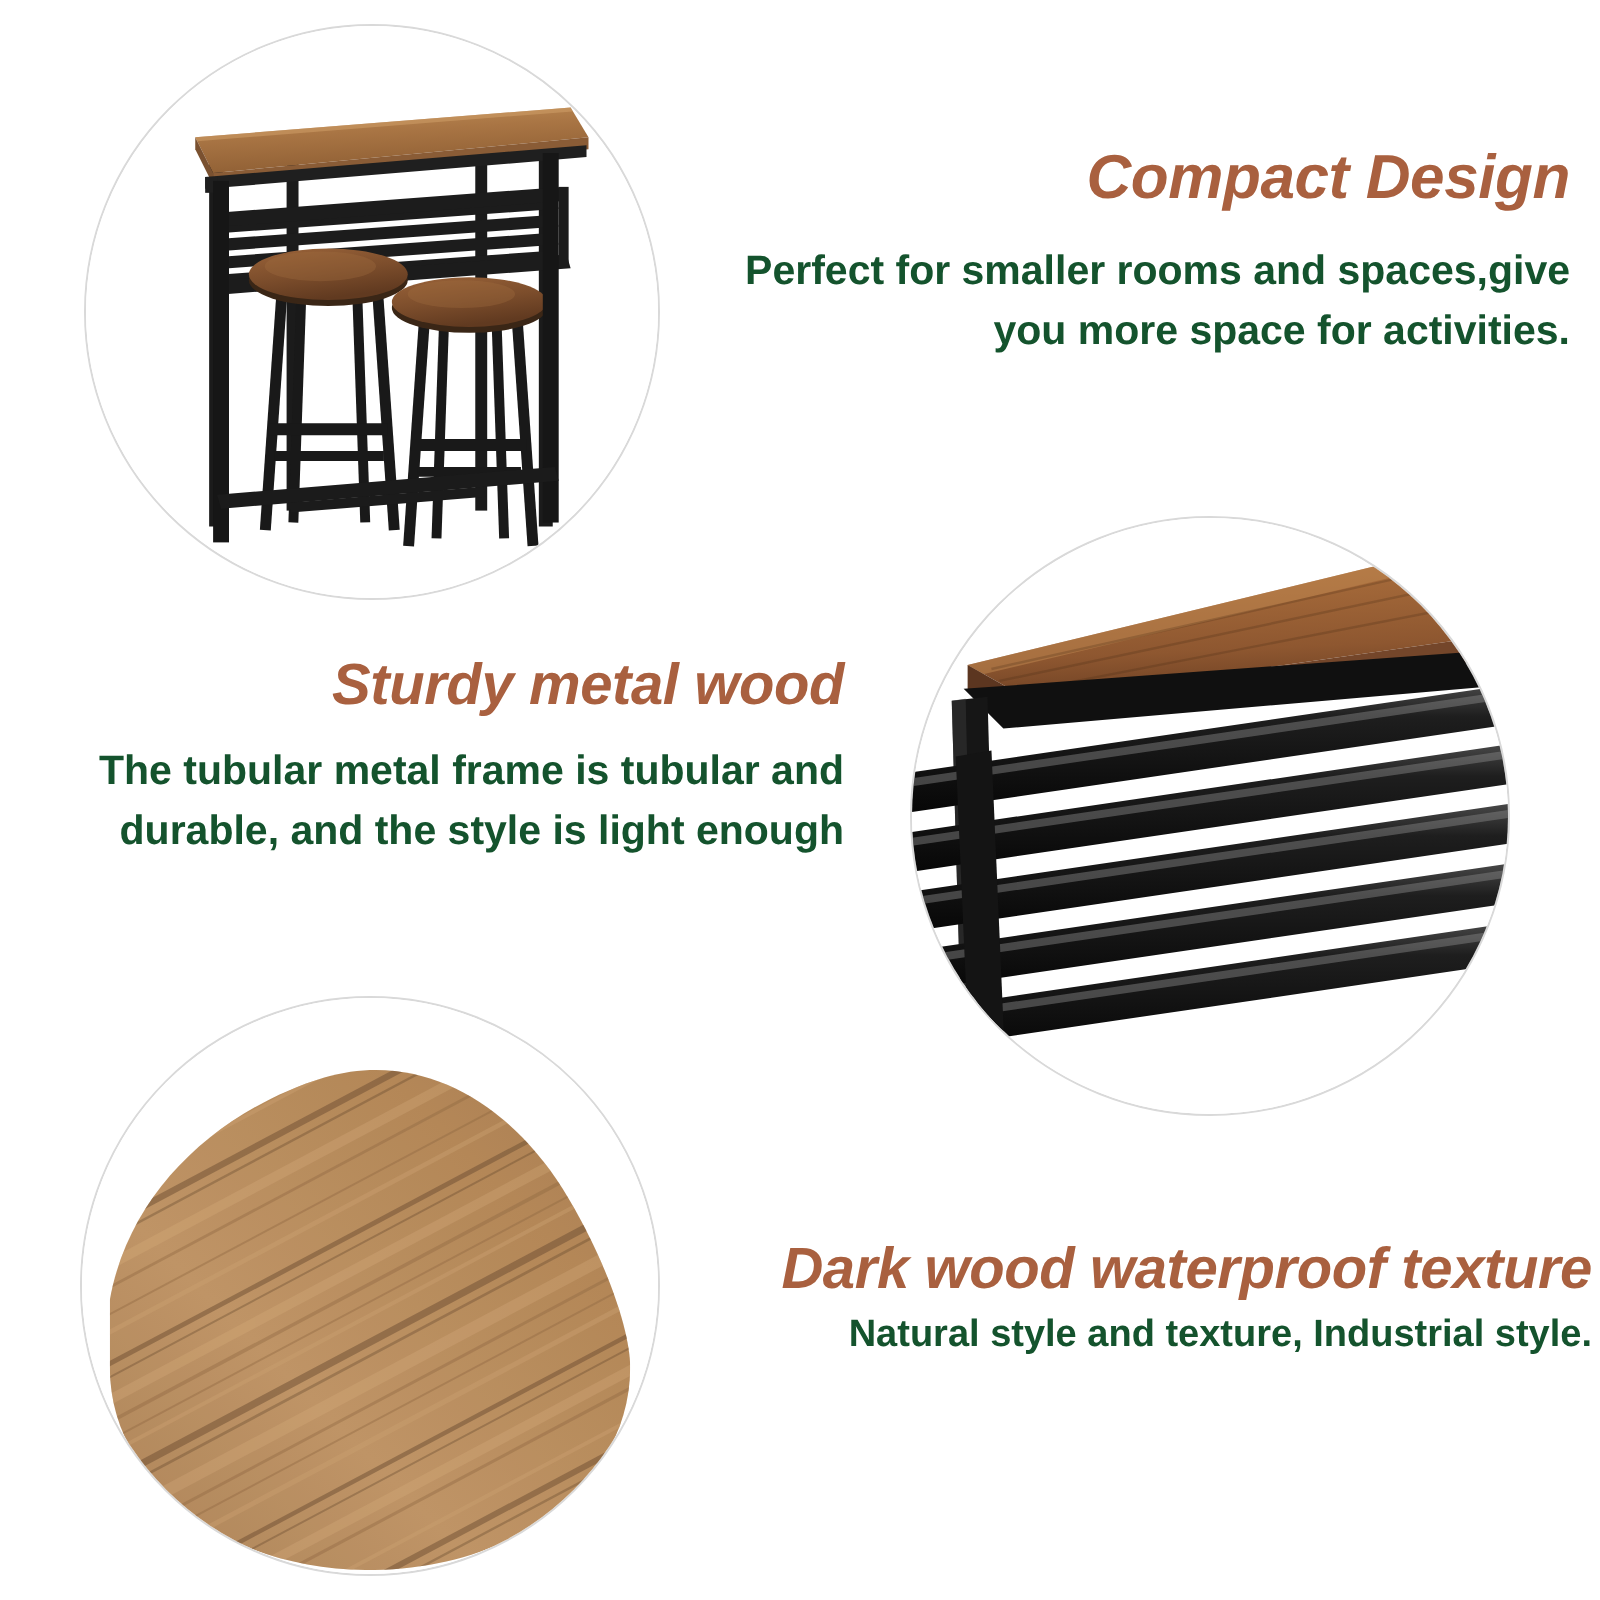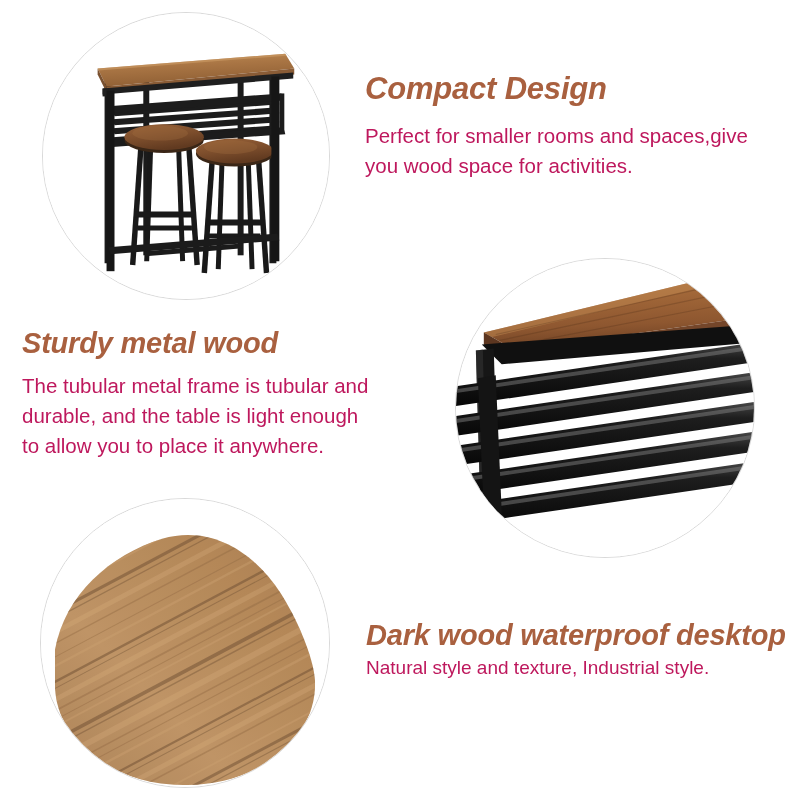--- a/index.html
+++ b/index.html
@@ -14,20 +14,21 @@
     overflow: hidden;
     font-family: "Liberation Sans", sans-serif;
     -webkit-font-smoothing: antialiased;
   }
 
   .stage {
     position: absolute;
     left: 0; top: 0;
     width: 800px;
     height: 574px;
+    text-align: right;
   }
 
   
   .circle-frame {
     position: absolute;
     border-radius: 50%;
     border: 1px solid #d9d9d9;
     box-sizing: border-box;
     overflow: hidden;
     background: #ffffff;
@@ -46,22 +47,22 @@
   
   .text-block { position: absolute; }
   .heading {
     color: #a9603f;
     font-style: italic;
     font-weight: bold;
     letter-spacing: -0.2px;
     white-space: nowrap;
   }
   .body-text {
-    color: #be185d;
-    font-weight: normal;
+    color: #14532d;
+    font-weight: bold;
   }
   .body-text .line { display: block; }
 
   #block-compact  { left: 365px; top: 70px;  width: 420px; }
   #block-compact .heading   { font-size: 31px; line-height: 38px; }
   #block-compact .body-text { font-size: 20.5px; line-height: 30px; margin-top: 13px; }
 
   #block-sturdy   { left: 22px;  top: 325px; width: 400px; }
   #block-sturdy .heading    { font-size: 29px; line-height: 36px; }
   #block-sturdy .body-text  { font-size: 20.5px; line-height: 30px; margin-top: 10px; }
@@ -163,30 +164,29 @@
         <polygon points="66,236 236,222 238,229 68,243"></polygon>
         <polygon points="102,240 200,232 201,237 103,245"></polygon>
       </g>
     </svg>
   </div>
 
   <div class="text-block" id="block-compact">
     <div class="heading">Compact Design</div>
     <div class="body-text">
       <span class="line">Perfect for smaller rooms and spaces,give</span>
-      <span class="line">you wood space for activities.</span>
+      <span class="line">you more space for activities.</span>
     </div>
   </div>
 
   <div class="text-block" id="block-sturdy">
     <div class="heading">Sturdy metal wood</div>
     <div class="body-text">
       <span class="line">The tubular metal frame is tubular and</span>
-      <span class="line">durable, and the table is light enough</span>
-      <span class="line">to allow you to place it anywhere.</span>
+      <span class="line">durable, and the style is light enough</span>
     </div>
   </div>
 
   <div class="circle-frame" id="circle-shelf">
     <svg class="circle-inner" viewBox="0 0 300 300">
       <defs>
         <linearGradient id="woodTop2" x1="0" y1="0" x2="0.15" y2="1">
           <stop offset="0%" stop-color="#b87a46"></stop>
           <stop offset="35%" stop-color="#a56a3a"></stop>
           <stop offset="75%" stop-color="#8e5730"></stop>
@@ -303,19 +303,19 @@
             <path d="M-60 294 L360 294" stroke-width="5"></path>
           </g>
         </g>
 
         <rect x="0" y="0" width="290" height="290" fill="#ffffff" opacity="0.05"></rect>
       </g>
     </svg>
   </div>
 
   <div class="text-block" id="block-desktop">
-    <div class="heading">Dark wood waterproof desktop</div>
+    <div class="heading">Dark wood waterproof texture</div>
     <div class="body-text">
       <span class="line">Natural style and texture, Industrial style.</span>
     </div>
   </div>
 
 </div>
 
 </body></html>

